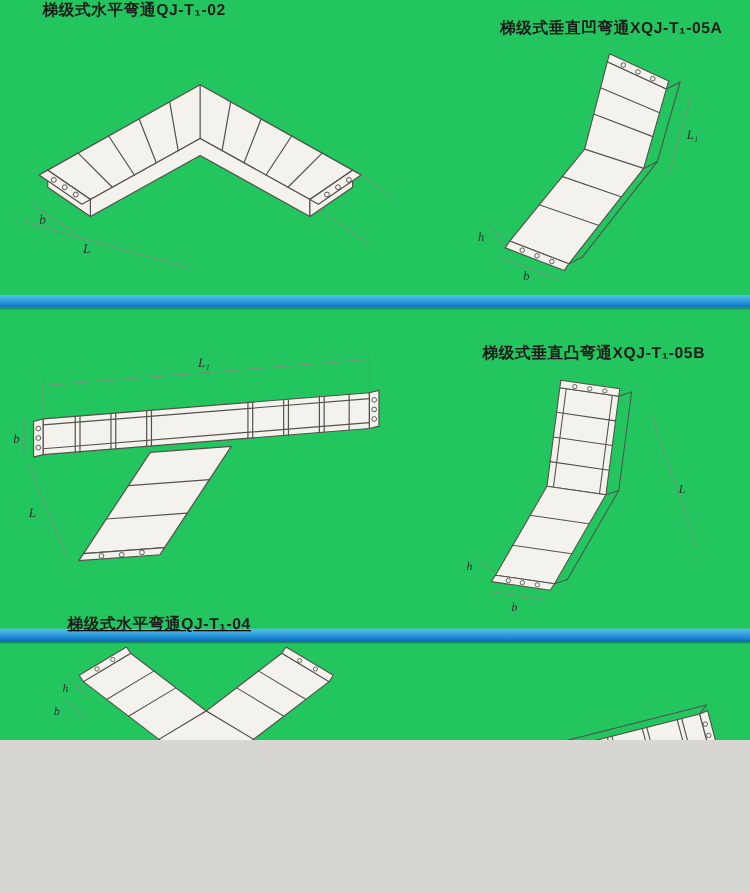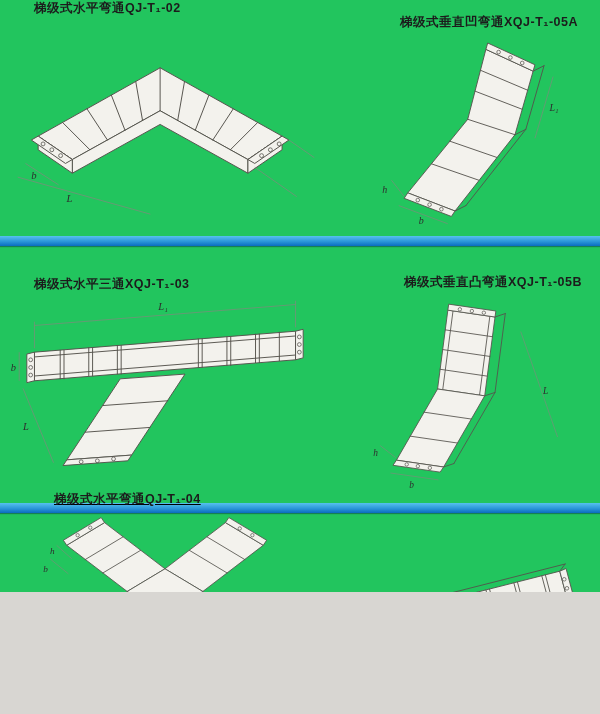--- a/index.html
+++ b/index.html
@@ -99,21 +99,20 @@
         <text class="dl" x="218" y="86">L₁</text>
         <text class="dl" x="34" y="176">h</text>
         <text class="dl" x="74" y="210">b</text>
       </g>
     </svg>
   </div>
 
   <div class="divider" style="top:236px;"></div>
 
   <div class="cell" style="left:0;top:276px;width:340px;height:226px;">
-    <div class="fig-title" style="margin-left:34px;">梯级式水平三通XQJ-T₁-03</div>
     <svg width="330" height="202" viewBox="0 0 330 212" style="margin-top:2px">
       <g>
         <polygon class="face" points="28,60 302,38 302,68 28,90"></polygon>
         <line class="ln" x1="28" y1="65" x2="302" y2="43"></line>
         <line class="ln" x1="28" y1="85" x2="302" y2="63"></line>
         <line class="ln" x1="55" y1="58" x2="55" y2="88"></line>
           <line class="ln" x1="59" y1="58" x2="59" y2="88"></line>
         <line class="ln" x1="85" y1="55" x2="85" y2="85"></line>
           <line class="ln" x1="89" y1="55" x2="89" y2="85"></line>
         <line class="ln" x1="115" y1="53" x2="115" y2="83"></line>
@@ -149,21 +148,21 @@
         <line class="dim" x1="28" y1="32" x2="302" y2="10"></line>
         <line class="dim" x1="12" y1="60" x2="12" y2="90"></line>
         <line class="dim" x1="16" y1="98" x2="48" y2="176"></line>
         <text class="dl" x="158" y="16">L₁</text>
         <text class="dl" x="3" y="80">b</text>
         <text class="dl" x="16" y="142">L</text>
       </g>
     </svg>
   </div>
 
-  <div class="cell" style="left:340px;top:274px;width:260px;height:228px;text-align:center;">
+  <div class="cell" style="left:340px;top:274px;width:260px;height:228px;">
     <div class="fig-title" style="margin-left:46px;">梯级式垂直凸弯通XQJ-T₁-05B</div>
     <svg width="250" height="204" viewBox="0 0 250 238" style="margin-top:2px">
       <g>
         <polygon class="face" points="105,20 160,28 148,120 93,112"></polygon>
         <line class="ln" x1="111" y1="21" x2="99" y2="113"></line>
         <line class="ln" x1="154" y1="27" x2="142" y2="119"></line>
         <line class="ln" x1="102" y1="43" x2="157" y2="51"></line>
         <line class="ln" x1="99" y1="66" x2="154" y2="74"></line>
         <line class="ln" x1="96" y1="89" x2="151" y2="97"></line>
         <polygon class="face" points="93,112 148,120 100,203 45,195"></polygon>

